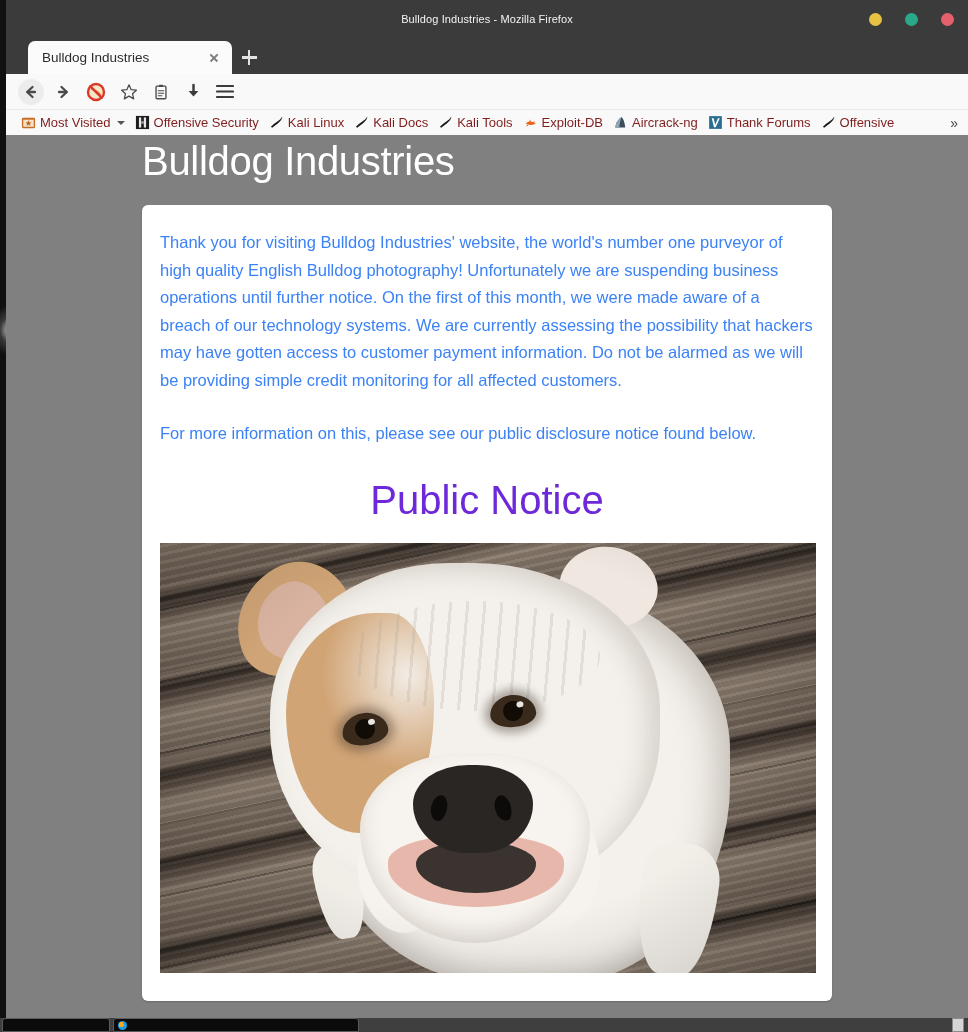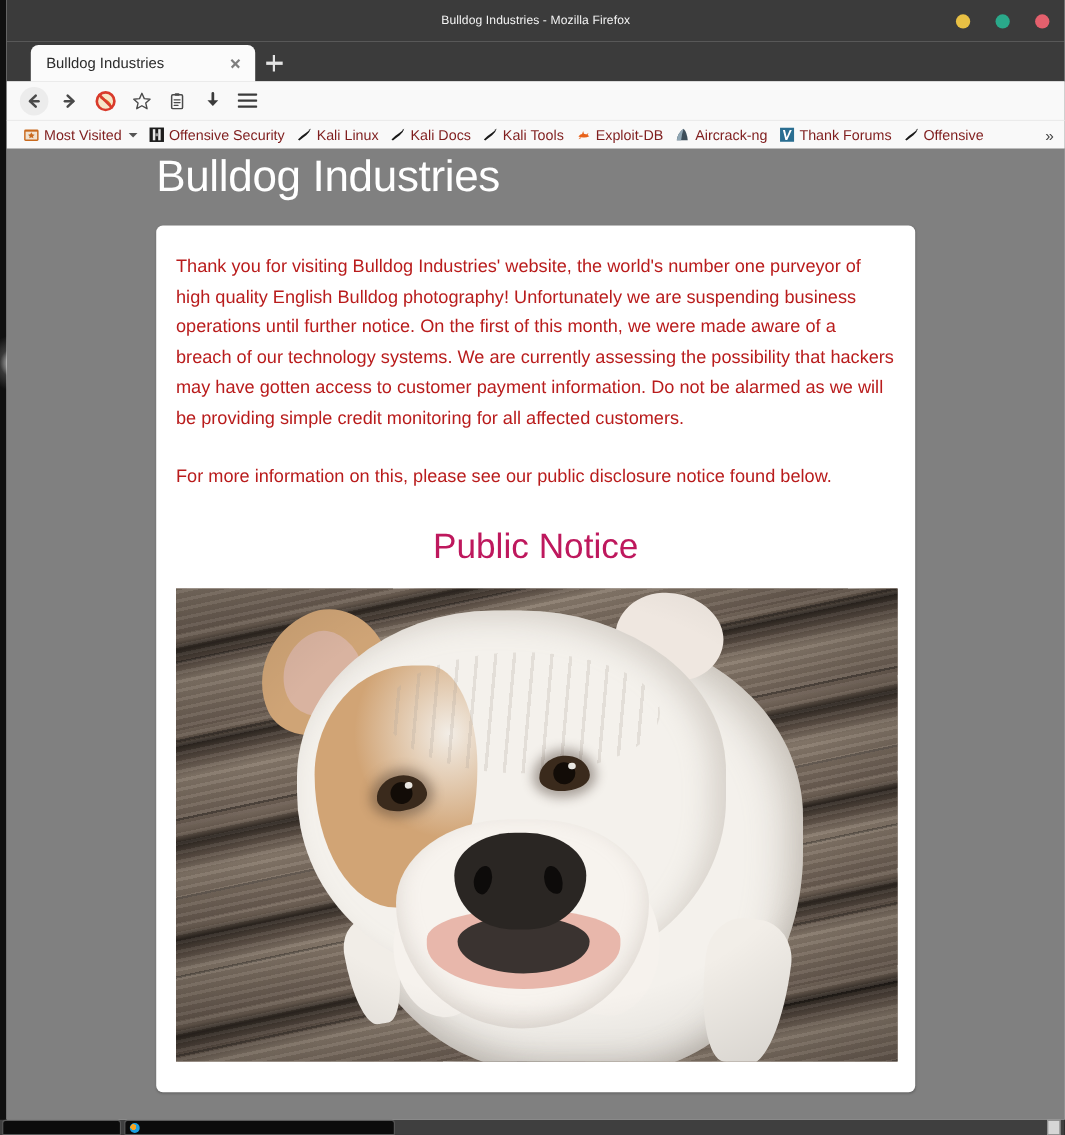--- a/index.html
+++ b/index.html
@@ -281,30 +281,30 @@
     margin: 24px auto 0 auto;
     width: 690px;
     background: #ffffff;
     border-radius: 6px;
     padding: 24px 18px 28px 18px;
     box-shadow: 0 1px 2px rgba(0,0,0,.18);
   }
   .body-para {
     font-size: 16.5px;
     line-height: 27.5px;
-    color: #b91c1c;
+    color: #3b82f6;
     margin-bottom: 26px;
     font-family: "Liberation Sans", sans-serif;
   }
   .body-para:last-of-type { margin-bottom: 0; }
   #public-notice-link {
     display: block;
     text-align: center;
-    color: #be185d;
-    font-size: 32px;
+    color: #6d28d9;
+    font-size: 40px;
     text-decoration: none;
     margin: 30px 0 20px 0;
     font-weight: normal;
   }
 
   
   #bulldog-photo {
     width: 656px;
     height: 430px;
     margin: 0 auto;

